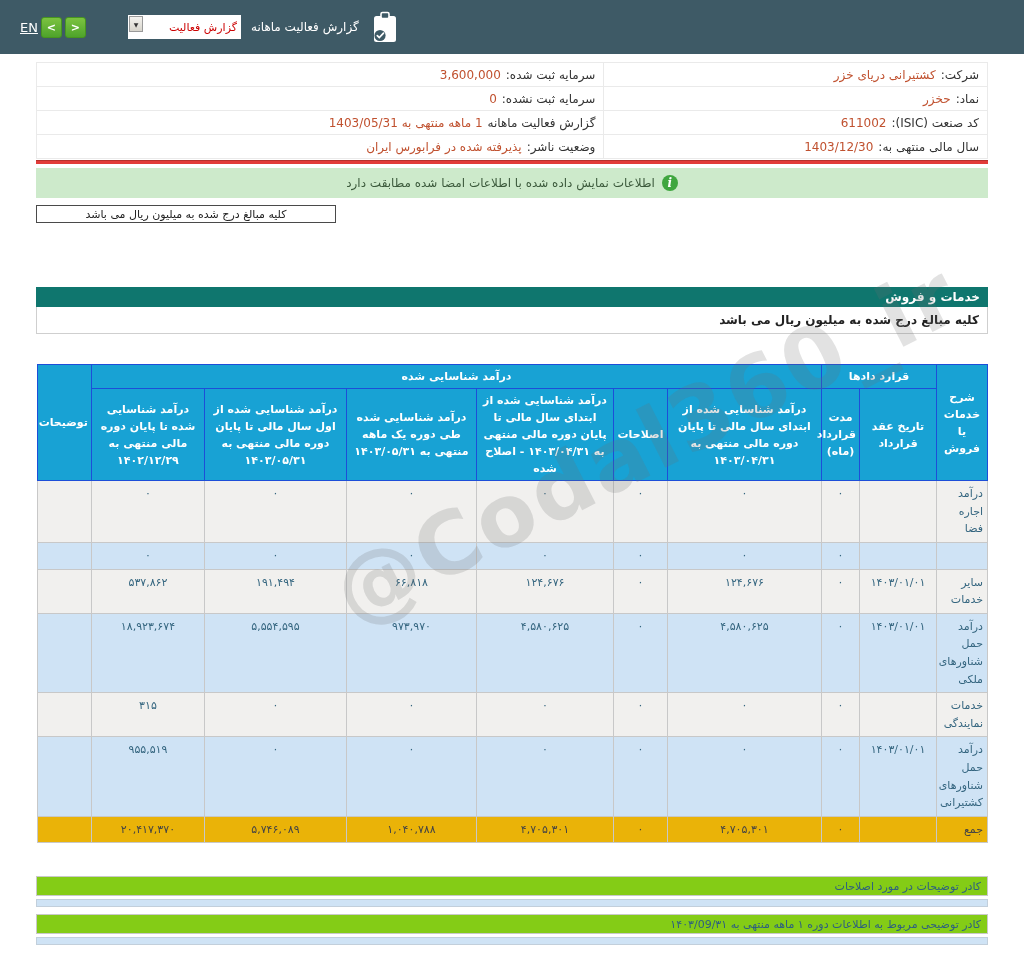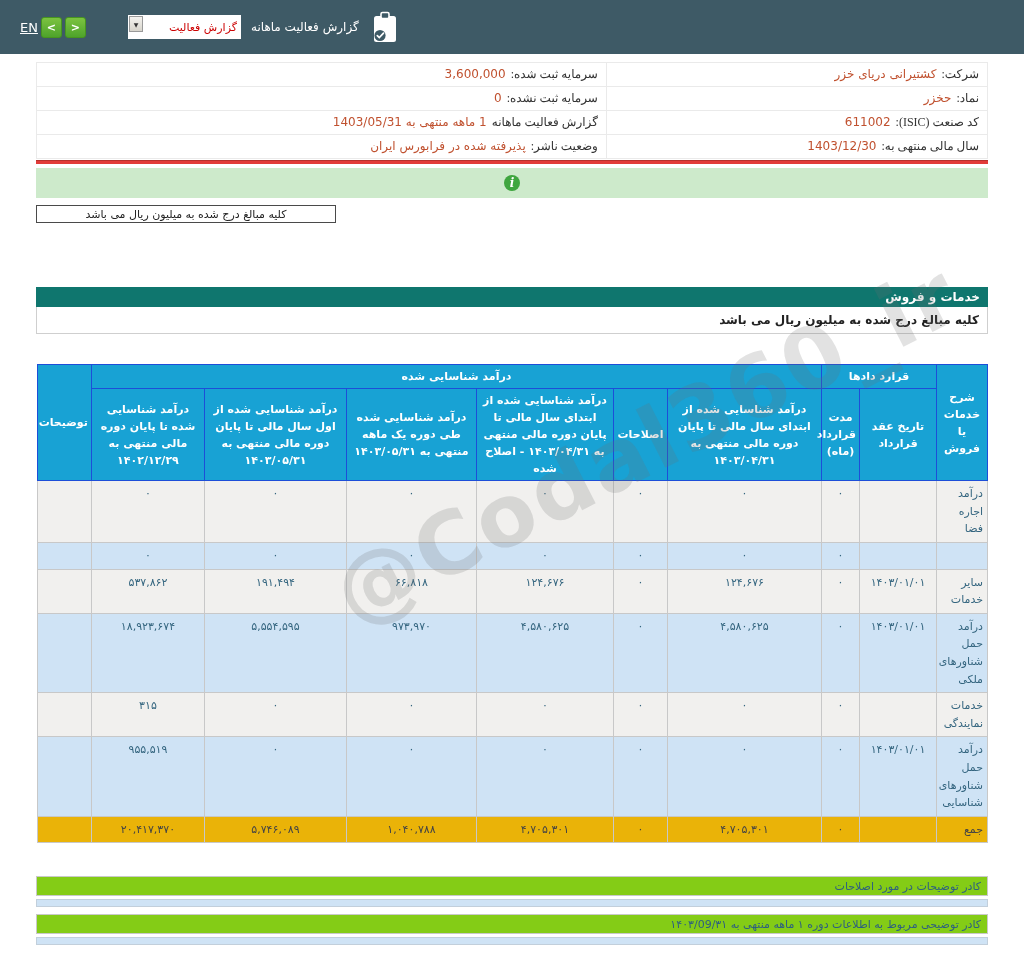--- a/index.html
+++ b/index.html
@@ -37,21 +37,21 @@
   }
   .report-label { color:#fff; font-size:12px; margin:0 12px 0 10px; direction:rtl; }
   .clipboard { width:28px; height:32px; }
 
   
   .content { margin:0 36px; direction:rtl; }
 
   
   .info-table { width:100%; border-collapse:collapse; margin-top:8px; font-size:12px; }
   .info-table td { border:1px solid #eaeaea; height:24px; padding:0 8px; }
-  .info-label { color:#333;font-family:Liberation Serif, serif; }
+  .info-label { color:#333; }
   .info-value { color:#c0512f; margin-right:5px; }
 
   .red-line { height:4px; background:#e23c39; border-top:1px solid #b7312c; margin-top:1px; }
 
   .banner {
     margin-top:4px; height:30px; background:#cdeacb; color:#3c5a3c; font-size:12px;
     display:flex; align-items:center; justify-content:center; gap:7px;
   }
   .info-icon {
     width:16px; height:16px; border-radius:50%; background:#3fa63f; color:#fff;
@@ -151,20 +151,21 @@
         <tr>
           <td><span class="info-label">سال مالی منتهی به:</span><span class="info-value">1403/12/30</span></td>
           <td><span class="info-label">وضعیت ناشر:</span><span class="info-value">پذیرفته شده در فرابورس ایران</span></td>
         </tr>
       </tbody>
   </table>
   <div class="red-line"></div>
 
   <div class="banner">
     <span class="info-icon">i</span>
+    <span>اطلاعات نمایش داده شده با اطلاعات امضا شده مطابقت دارد</span>
   </div>
 
   <div class="unit-box">کلیه مبالغ درج شده به میلیون ریال می باشد</div>
 
   <div class="section-bar">خدمات و فروش</div>
   <div class="section-sub">کلیه مبالغ درج شده به میلیون ریال می باشد</div>
 
   <table class="main-table">
     <colgroup>
       <col style="width:51px">
@@ -251,21 +252,21 @@
           <td>۰</td>
           <td>۰</td>
           <td>۰</td>
           <td>۰</td>
           <td>۰</td>
           <td>۰</td>
           <td>۳۱۵</td>
           <td></td>
         </tr>
         <tr class="r-blue">
-          <td class="desc-cell">درآمد حمل شناورهای شناسایی</td>
+          <td class="desc-cell">درآمد حمل شناورهای کشتیرانی</td>
           <td>۱۴۰۳/۰۱/۰۱</td>
           <td>۰</td>
           <td>۰</td>
           <td>۰</td>
           <td>۰</td>
           <td>۰</td>
           <td>۰</td>
           <td>۹۵۵,۵۱۹</td>
           <td></td>
         </tr>

